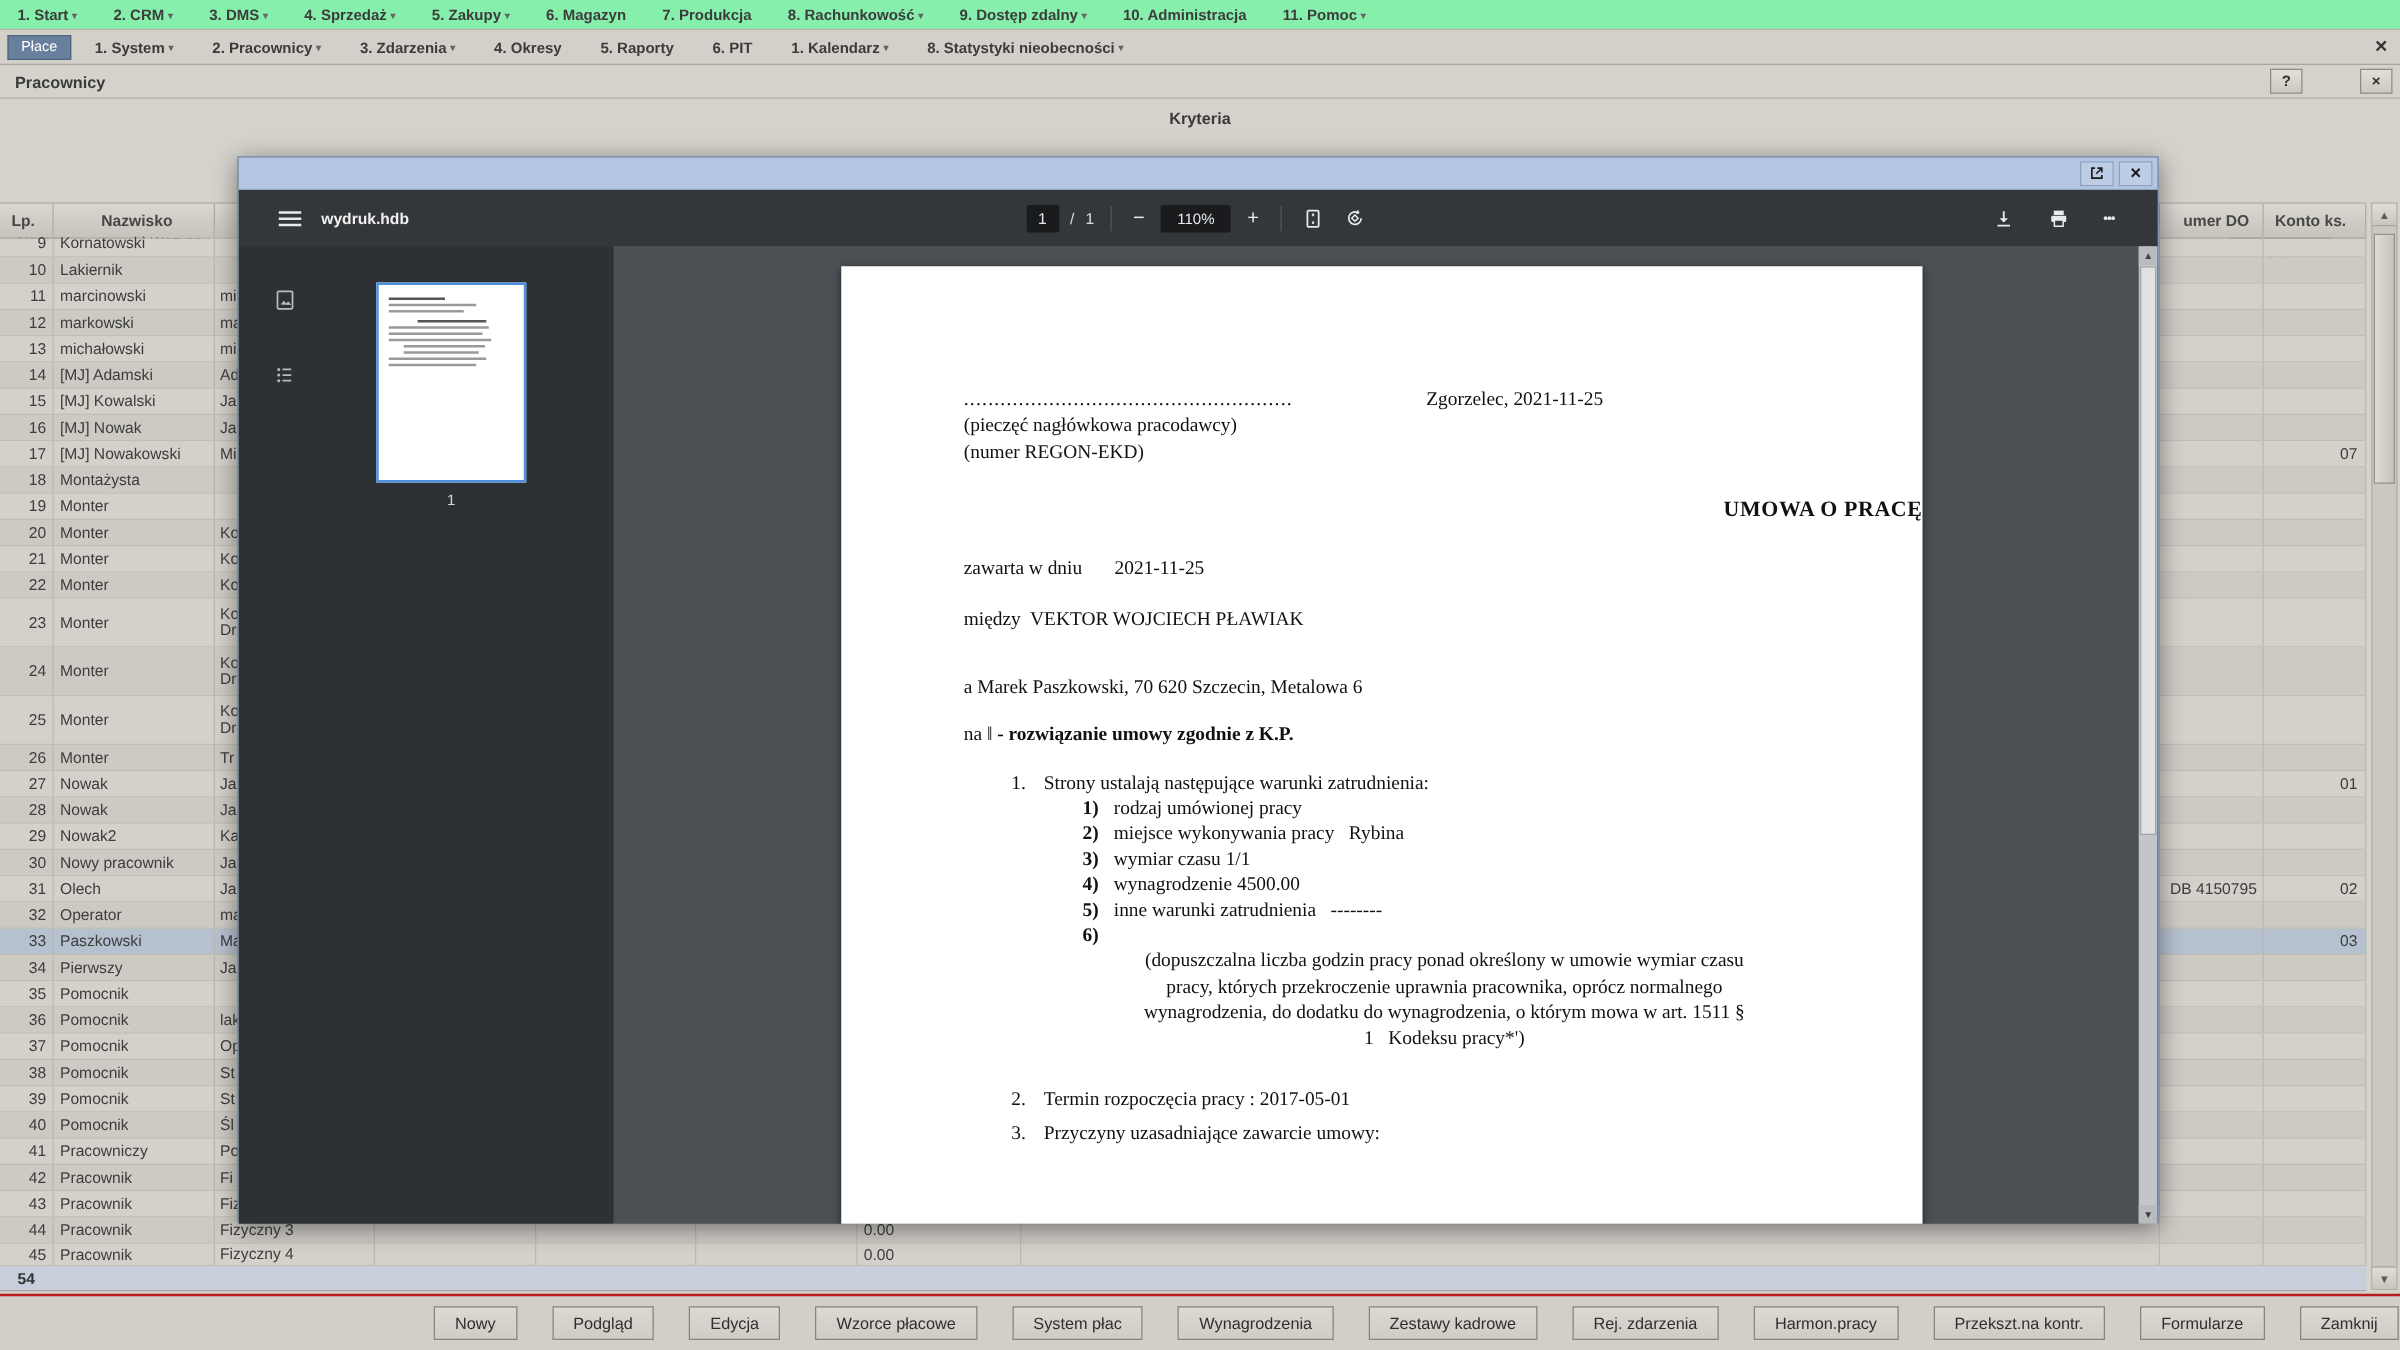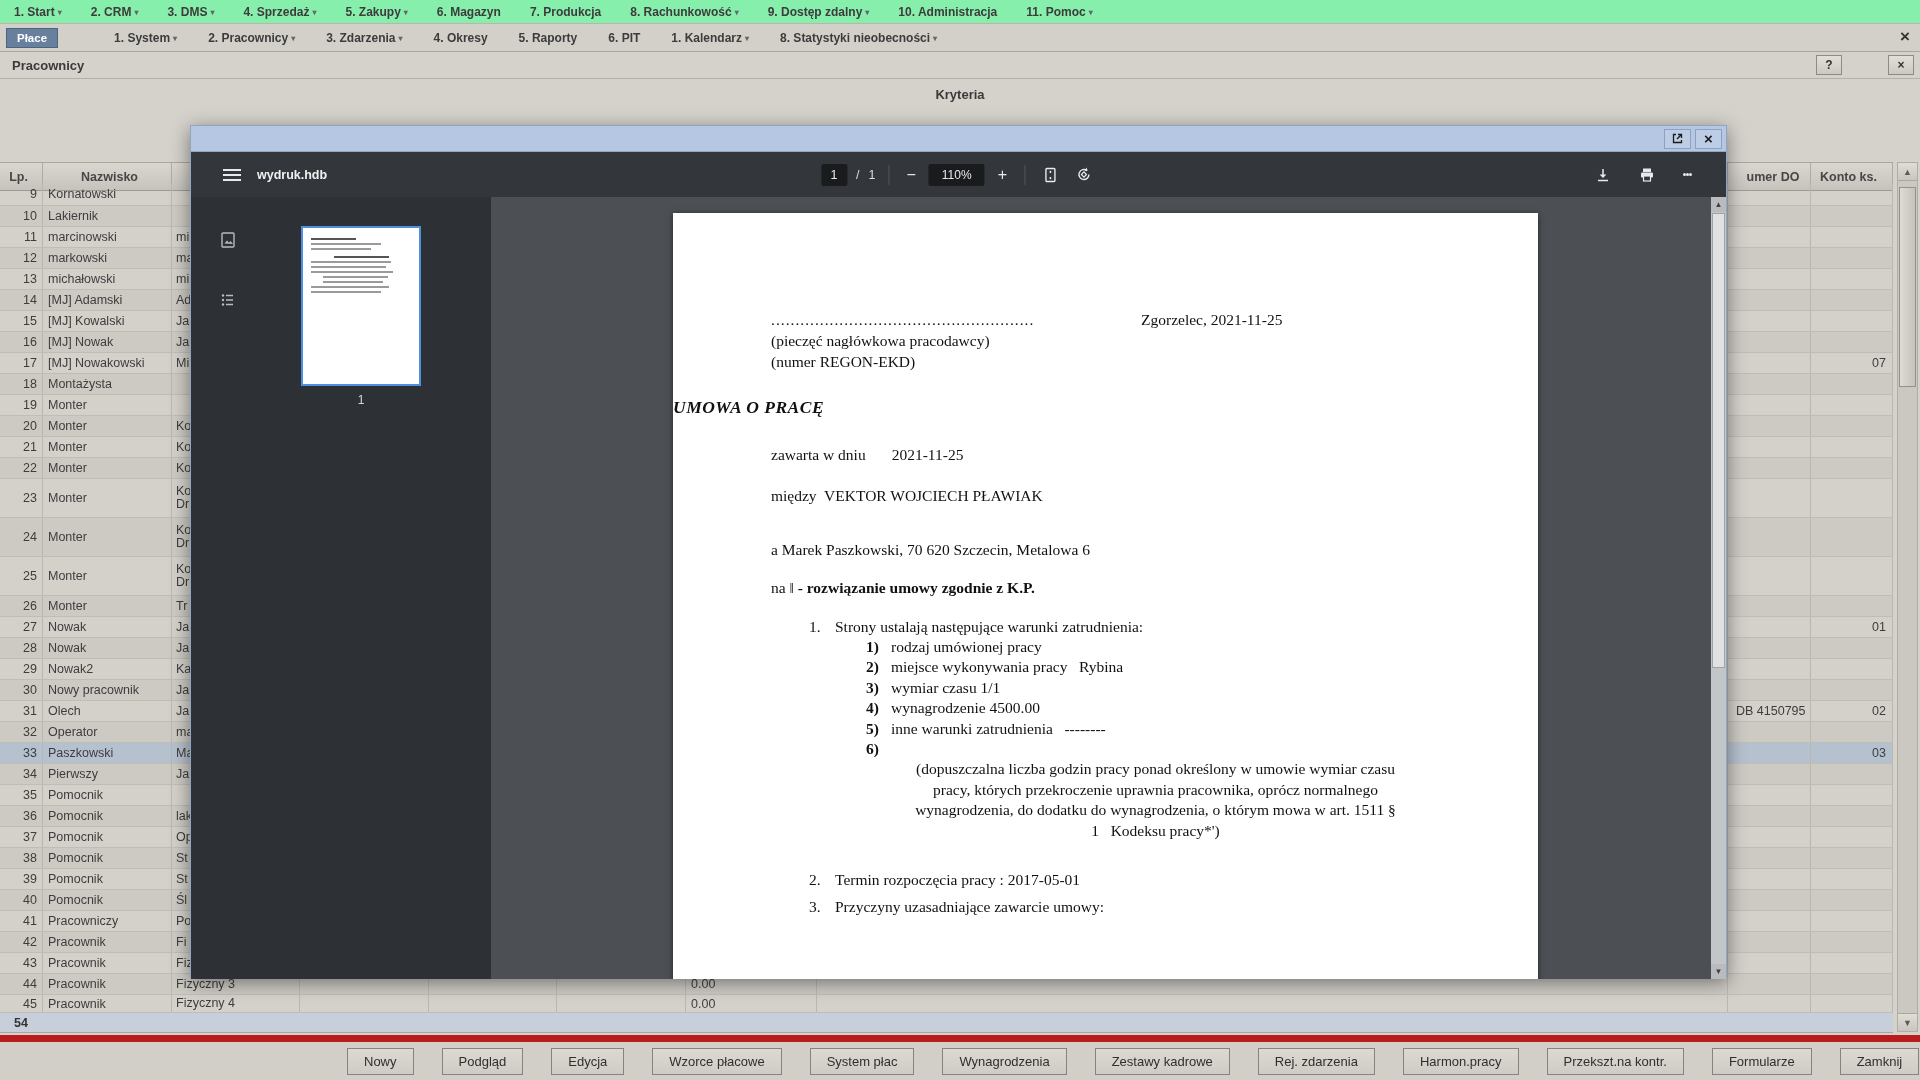--- a/index.html
+++ b/index.html
@@ -5,21 +5,21 @@
   * { box-sizing: border-box; margin: 0; padding: 0; }
   html,body { width:1920px; height:1080px; overflow:hidden; }
   body { font-family:"Liberation Sans", sans-serif; background:#d5d2cc; position:relative; color:#3a3a3a; }
 
   
   .menubar { height:24px; background:#86efac; border-bottom:1px solid #b9b6b0; display:flex; align-items:center; padding-left:14px; }
   .menubar .mi { font-size:12px; font-weight:bold; color:#3c3c3c; margin-right:29px; white-space:nowrap; cursor:default; }
   .caret { font-size:8px; color:#666; margin-left:3px; vertical-align:1px; }
   .caret:empty { display:none; }
   .modulebar { height:28px; background:#d3d0ca; border-bottom:1px solid #a9a6a0; display:flex; align-items:center; padding-left:6px; position:relative; }
-  .tab-place { background:#68809e; color:#fff; font-size:11.5px; font-weight:bold; padding:3px 10px; margin-right:56px; border:1px solid #4e637d; }
+  .tab-place { background:#68809e; color:#fff; font-size:11.5px; font-weight:normal; padding:3px 10px; margin-right:19px; border:1px solid #4e637d; }
   .modulebar .mi { font-size:12px; font-weight:bold; color:#3c3c3c; margin-right:31px; white-space:nowrap; }
   .module-close { position:absolute; right:10px; top:3px; font-size:17px; font-weight:bold; color:#333; cursor:default; line-height:20px; }
 
   
   .panel-title { height:27px; background:#d5d2cc; border-bottom:1px solid #b3b0a9; display:flex; align-items:center; padding-left:12px; position:relative; }
   .panel-title .t { font-size:13px; font-weight:bold; color:#3a3a3a; }
   .sqbtn { position:absolute; top:3px; width:26px; height:20px; border:1px solid #8e8b85; background:linear-gradient(#e2dfd9,#ccc9c3); font-size:12px; font-weight:bold; color:#333; text-align:center; line-height:18px; }
   .btn-help { right:78px; }
   .btn-pclose { right:6px; }
 
@@ -58,21 +58,21 @@
   .c-konto { width:82px; justify-content:flex-end; padding-right:6px; }
   .sumrow { height:20px; background:#c6cfda; border-bottom:1px solid #a9a6a0; font-size:12.5px; font-weight:bold; color:#333; display:flex; align-items:center; padding-left:14px; }
 
   
   .vscroll { position:absolute; right:2px; top:162px; width:21px; height:870px; background:#cbc8c2; border:1px solid #b0ada7; }
   .vs-arrow { height:18px; text-align:center; font-size:9px; color:#5a5a5a; line-height:18px; background:linear-gradient(#e0ddd7,#c9c6c0); border-bottom:1px solid #aaa79f; }
   .vs-arrow.down { position:absolute; bottom:0; left:0; right:0; border-top:1px solid #aaa79f; border-bottom:none; }
   .vs-thumb { position:absolute; top:24px; left:1px; width:17px; height:200px; background:linear-gradient(90deg,#dedbd5,#c6c3bd); border:1px solid #94918b; }
 
   
-  .footer { position:absolute; left:0; right:0; bottom:0; height:45px; background:#d2cfc9; border-top:7px solid #b91c1c; display:flex; align-items:center; padding-left:347px; }
+  .footer { position:absolute; left:0; right:0; bottom:0; height:45px; background:#d2cfc9; border-top:2px solid #b91c1c; display:flex; align-items:center; padding-left:347px; }
   .footer .btn { margin-right:28px; white-space:nowrap; }
 
   
   .modal { position:absolute; left:190px; top:125px; width:1537px; height:853px; z-index:10; box-shadow:0 4px 18px rgba(0,0,0,.45); border:1px solid #8fa6c2; background:#4c5054; }
   .m-title { height:26px; background:#b5c7e2; border-bottom:1px solid #90a7c4; display:flex; justify-content:flex-end; align-items:center; padding-right:4px; }
   .m-tbtn { width:27px; height:20px; border:1px solid #8ba2c0; background:#bdcde6; display:flex; align-items:center; justify-content:center; margin-left:4px; color:#1b1b1b; }
   .m-tbtn.close { font-size:15px; font-weight:bold; }
   .m-toolbar { height:45px; background:#33363a; display:flex; align-items:center; position:relative; color:#e8eaed; }
   .hamb { width:18px; margin-left:32px; cursor:pointer; }
   .hamb i { display:block; height:2px; background:#e8eaed; margin:3px 0; }
@@ -102,21 +102,21 @@
   .pscroll .pa.down { position:absolute; bottom:0; left:0; right:0; }
   .pthumb { position:absolute; top:16px; left:1px; width:13px; height:455px; background:#dfe1e3; border:1px solid #a0a3a6; }
 
   
   .doc { font-family:"Liberation Serif", serif; font-size:15.5px; color:#111; line-height:21px; padding-top:96px; position:relative; }
   .pre { white-space:pre-wrap; }
   .d-l1 { position:relative; height:21px; }
   .d-dots { margin-left:98px; letter-spacing:1px; }
   .d-city { position:absolute; left:468px; top:0; }
   .d-ml { margin-left:98px; }
-  .d-title { text-align:left; font-weight:bold; font-size:17.5px; margin-top:22px; line-height:26px; letter-spacing:.5px;font-style:italic; }
+  .d-title { text-align:right; font-weight:bold; font-size:17.5px; margin-top:22px; line-height:26px; letter-spacing:.5px; }
   .d-zaw { margin-top:24px; margin-left:98px; }
   .d-zaw .dt { margin-left:26px; }
   .d-miedzy { margin-top:20px; }
   .d-marek { margin-top:33px; }
   .d-na { margin-top:17px; }
   .d-na b { font-weight:bold; }
   .d-p1 { margin-top:18px; margin-left:136px; display:flex; }
   .d-p1 .n, .d-p23 .n { width:26px; flex:none; }
   .d-item { margin-left:193px; display:flex; line-height:20.4px; }
   .d-item .n { width:25px; font-weight:bold; flex:none; }

